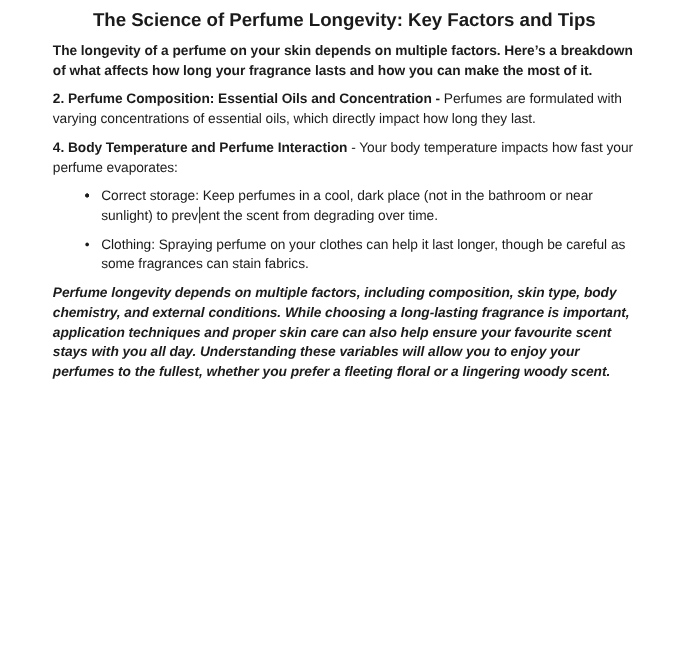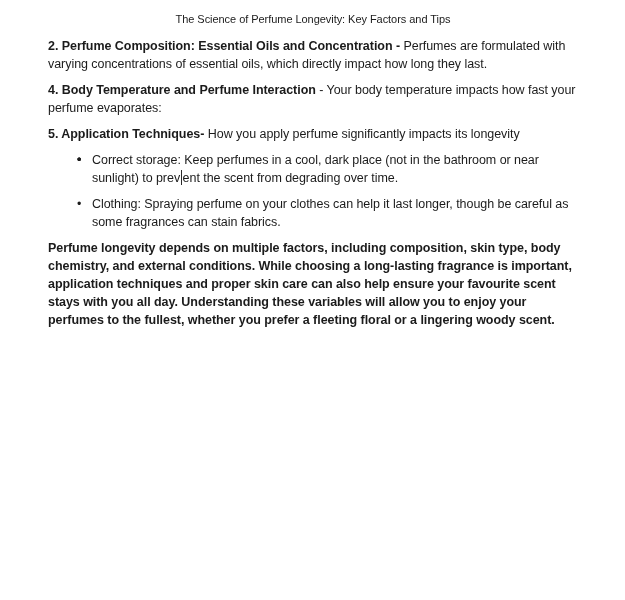--- a/index.html
+++ b/index.html
@@ -15,22 +15,22 @@
     color: #1b1b1b;
   }
   .page {
     box-sizing: border-box;
     width: 625px;
     height: 600px;
     padding: 10px 47px 0 48px;
     cursor: text;
   }
   .title {
-    font-size: 11px;
-    font-weight: 400;
+    font-size: 17px;
+    font-weight: 700;
     text-align: center;
     margin: 0 0 9px 0;
     line-height: 18px;
     letter-spacing: -0.05px;
   }
   p {
     font-size: 12.5px;
     line-height: 18px;
     letter-spacing: -0.05px;
     margin: 0 0 8px 0;
@@ -60,37 +60,38 @@
   .caret {
     display: inline-block;
     width: 1.5px;
     height: 15px;
     background: #2a2a2a;
     vertical-align: -3px;
     margin: 0 0.5px;
   }
   .conclusion {
     margin-bottom: 0;
+    font-style: italic;
   }
 </style>
 </head>
 <body>
 
 <div class="page">
 
   <h1 class="title">The Science of Perfume Longevity: Key Factors and Tips</h1>
 
+  <p class="bold">The longevity of a perfume on your skin depends on multiple factors. Here’s a breakdown of what affects how long your fragrance lasts and how you can make the most of it.</p>
 
   <p><span class="factor-heading">2. Perfume Composition: Essential Oils and Concentration -</span><span> Perfumes are formulated with varying concentrations of essential oils, which directly impact how long they last.</span></p>
 
 
 
   <p><span class="factor-heading">4. Body Temperature and Perfume Interaction</span><span> - Your body temperature impacts how fast your perfume evaporates:</span></p>
 
-  <p><span class="factor-heading">5. Application Techniques-</span><span> How you apply perfume significantly impacts its longevity</span></p>
 
 
 
   <ul class="tips">
     <li><span class="marker">•</span></li>
     <li><span class="marker">•</span></li>
     <li><span class="marker">•</span><span>Correct storage: Keep perfumes in a cool, dark place (not in the bathroom or near sunlight) to prev</span><span class="caret"></span><span>ent the scent from degrading over time.</span></li>
     <li><span class="marker">•</span><span>Clothing: Spraying perfume on your clothes can help it last longer, though be careful as some fragrances can stain fabrics.</span></li>
   </ul>
 

